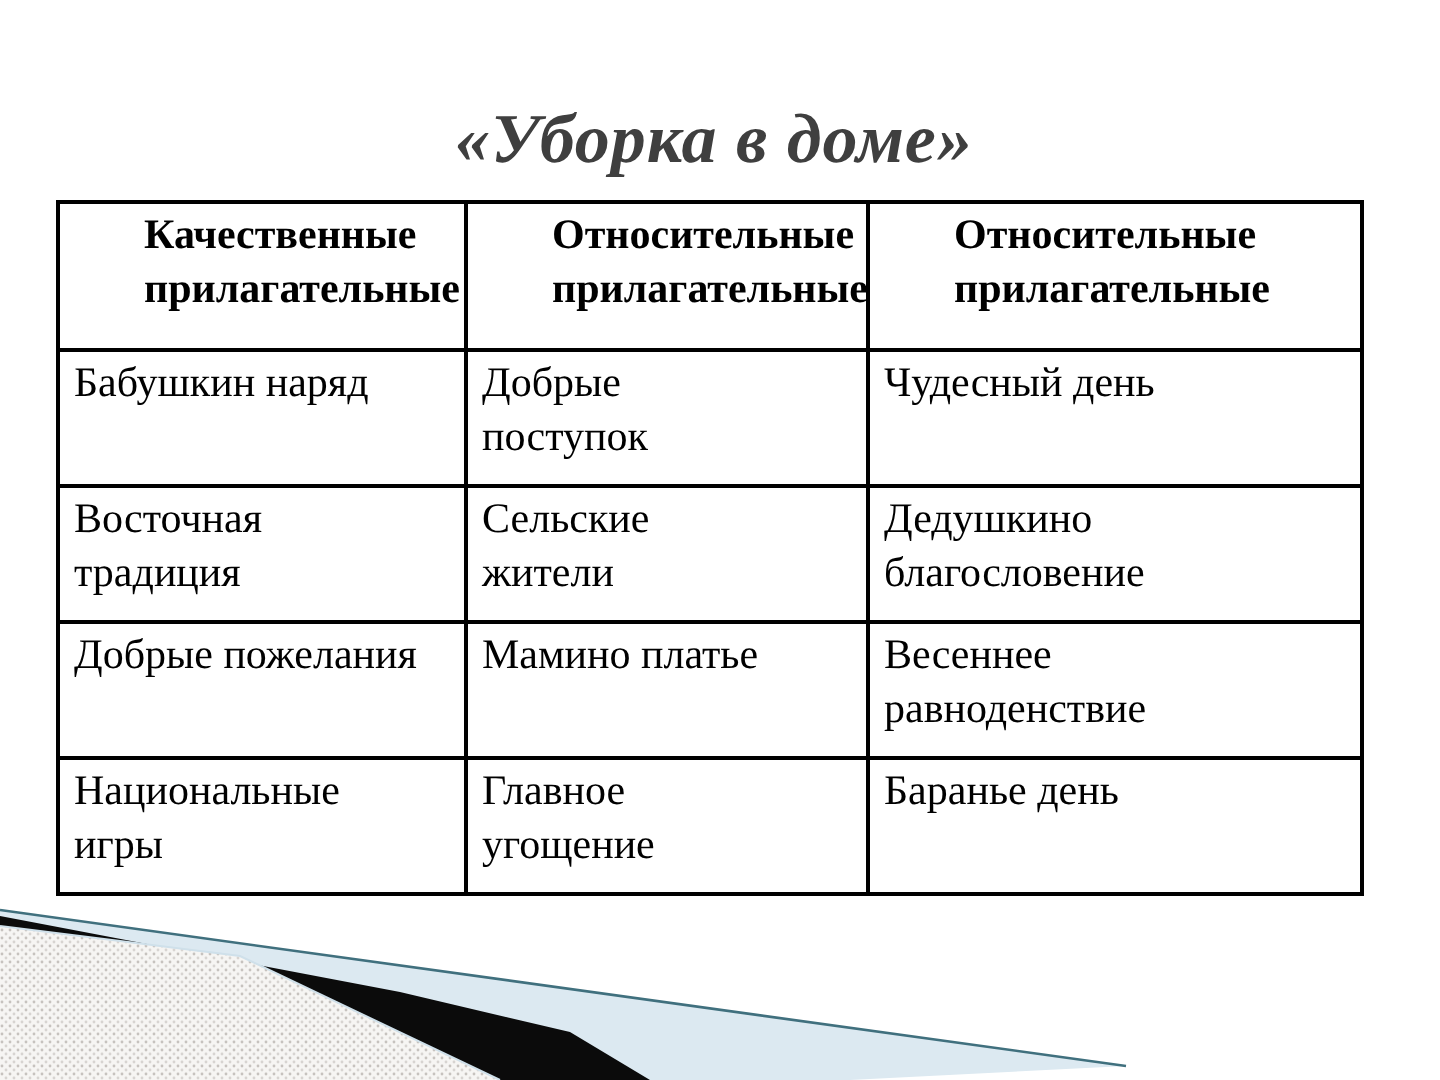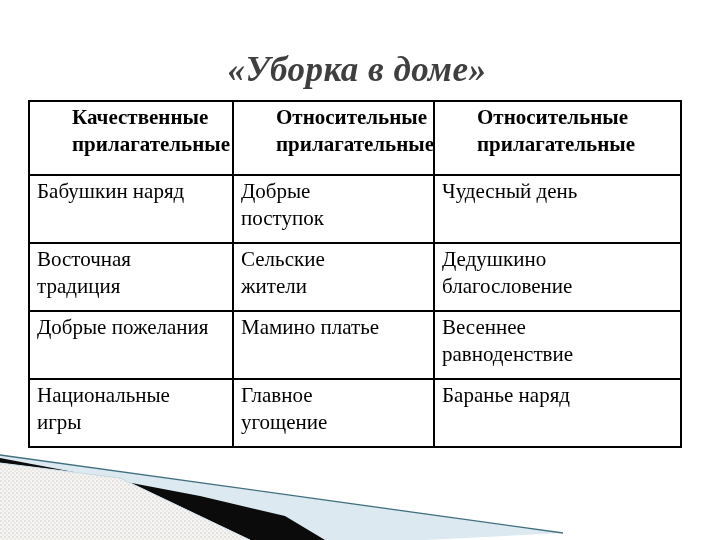--- a/index.html
+++ b/index.html
@@ -99,21 +99,21 @@
         <td>Добрые пожелания</td>
         <td>Мамино платье</td>
         <td>Весеннее
 равноденствие</td>
       </tr>
       <tr>
         <td>Национальные
 игры</td>
         <td>Главное
 угощение</td>
-        <td>Баранье наряд</td>
+        <td>Баранье день</td>
       </tr>
     </tbody>
   </table>
 
   <svg class="corner-ribbon" viewBox="0 450 720 90" xmlns="http://www.w3.org/2000/svg">
     <defs>
       <pattern id="dots" x="0" y="0" width="4" height="4" patternUnits="userSpaceOnUse">
         <rect x="0" y="0" width="4" height="4" fill="#f6f5f3"></rect>
         <circle cx="1" cy="1" r="0.7" fill="#c6c2be"></circle>
         <circle cx="3" cy="3" r="0.7" fill="#d7d4d1"></circle>

